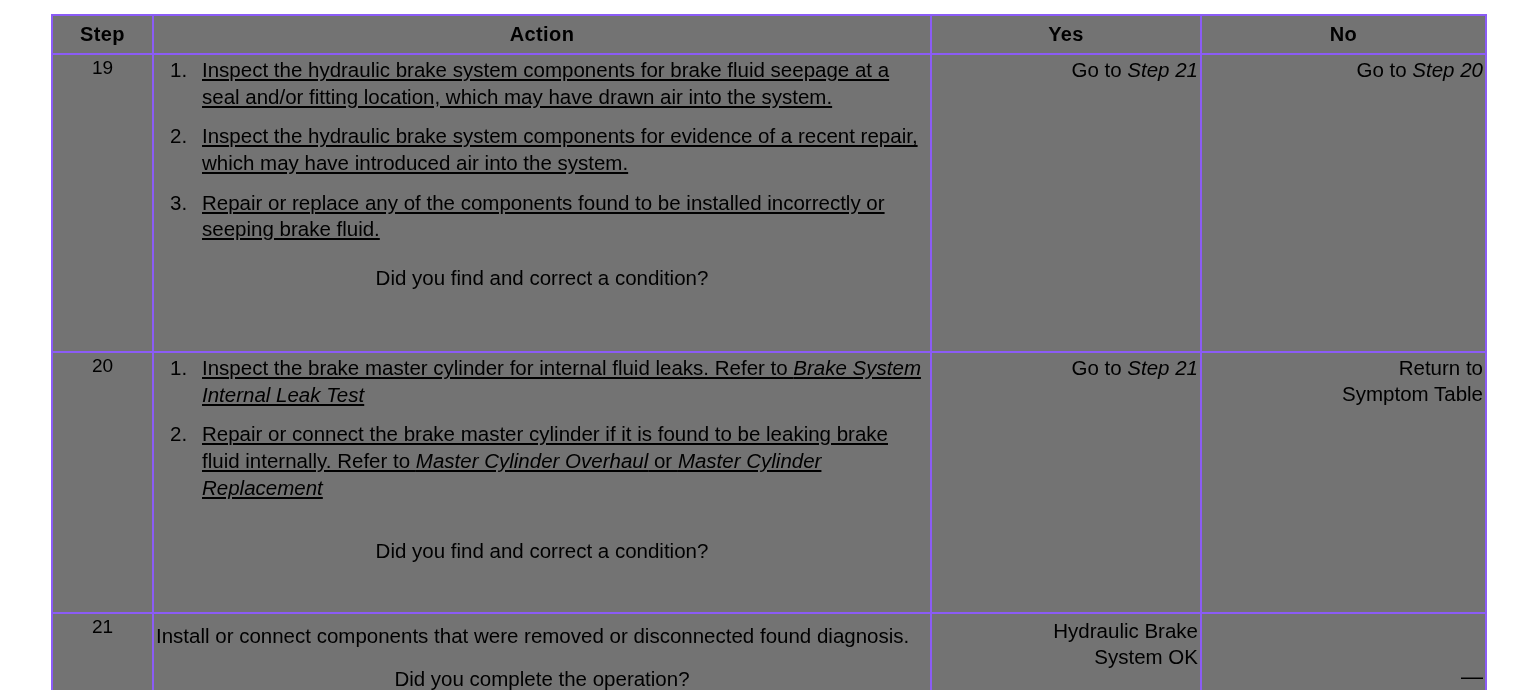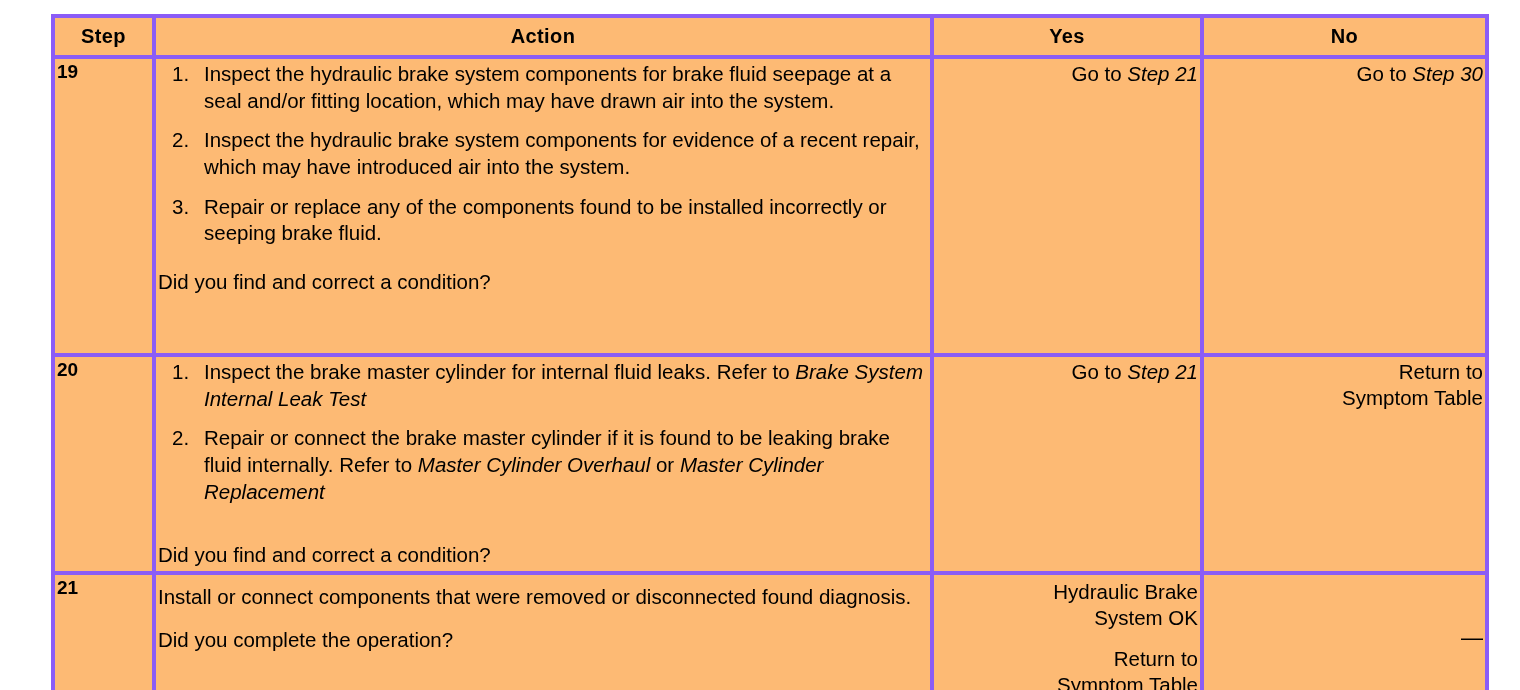--- a/index.html
+++ b/index.html
@@ -29,86 +29,88 @@
     left: 51px;
     top: 14px;
     width: 1434px;
     border-collapse: collapse;
     table-layout: fixed;
     background: #ffffff;
   }
 
   .diag-table td,
   .diag-table th {
-    border: 4px solid #8b5cf6;
+    border: 2px solid #8b5cf6;
     vertical-align: top;
     padding: 2px;
-    background: #fdba74;
+    background: #737373;
   }
 
   
   col.c-step   { width: 101px; }
   col.c-action { width: 778px; }
   col.c-yes    { width: 270px; }
   col.c-no     { width: 285px; }
 
   
   .hdr-row th {
     height: 33px;
     text-align: center;
     vertical-align: middle;
     font-weight: bold;
     font-size: 20px;
     letter-spacing: 0.4px;
   }
 
   
   .step-cell {
-    text-align: left;
+    text-align: center;
     vertical-align: middle;
     font-size: 19px;
-    font-weight: bold;
+    font-weight: normal;
   }
 
   
   .action-cell {
     padding: 11px 12px 9px 12px;
     font-size: 20.5px;
     line-height: 1.30;
   }
 
   ol.steps {
     margin: 0;
     padding: 0;
     list-style: none;
     counter-reset: stepitem;
   }
   ol.steps > li {
     counter-increment: stepitem;
     position: relative;
     padding-left: 46px;
     margin: 0 4px 13px 0;
+    text-decoration: underline;
   }
   ol.steps > li:last-child {
     margin-bottom: 0;
   }
   ol.steps > li::before {
     content: counter(stepitem) ".";
     position: absolute;
     left: 14px;
     top: 0;
     width: 26px;
     text-align: left;
   }
 
   .action-plain {
     margin: 0;
   }
   .action-q {
     margin: 0;
+    text-align: center;
   }
 
   .italic { font-style: italic; }
 
   
   .res-cell {
     text-align: right;
     font-size: 20.5px;
     line-height: 1.25;
     vertical-align: bottom;
@@ -170,25 +172,25 @@
             </li>
           </ol>
           <p class="action-q pad-19-q">Did you find and correct a condition?</p>
         </td>
 
         <td class="res-cell">
           <span class="line"><span>Go to </span><span class="italic">Step 21</span></span>
         </td>
 
         <td class="res-cell">
-          <span class="line"><span>Go to </span><span class="italic">Step 30</span></span>
-        </td>
-      </tr>
-
-      <tr style="height:218px;">
+          <span class="line"><span>Go to </span><span class="italic">Step 20</span></span>
+        </td>
+      </tr>
+
+      <tr style="height:261px;">
         <td class="step-cell">20</td>
 
         <td class="action-cell">
           <ol class="steps">
             <li><span>Inspect the brake master cylinder for internal fluid leaks. Refer to </span><span class="italic">Brake System Internal Leak Test</span>
             </li>
             <li><span>Repair or connect the brake master cylinder if it is found to be leaking brake fluid internally. Refer to </span><span class="italic">Master Cylinder Overhaul</span><span> or </span><span class="italic">Master Cylinder Replacement</span>
             </li>
           </ol>
           <p class="action-q pad-20-q">Did you find and correct a condition?</p>

